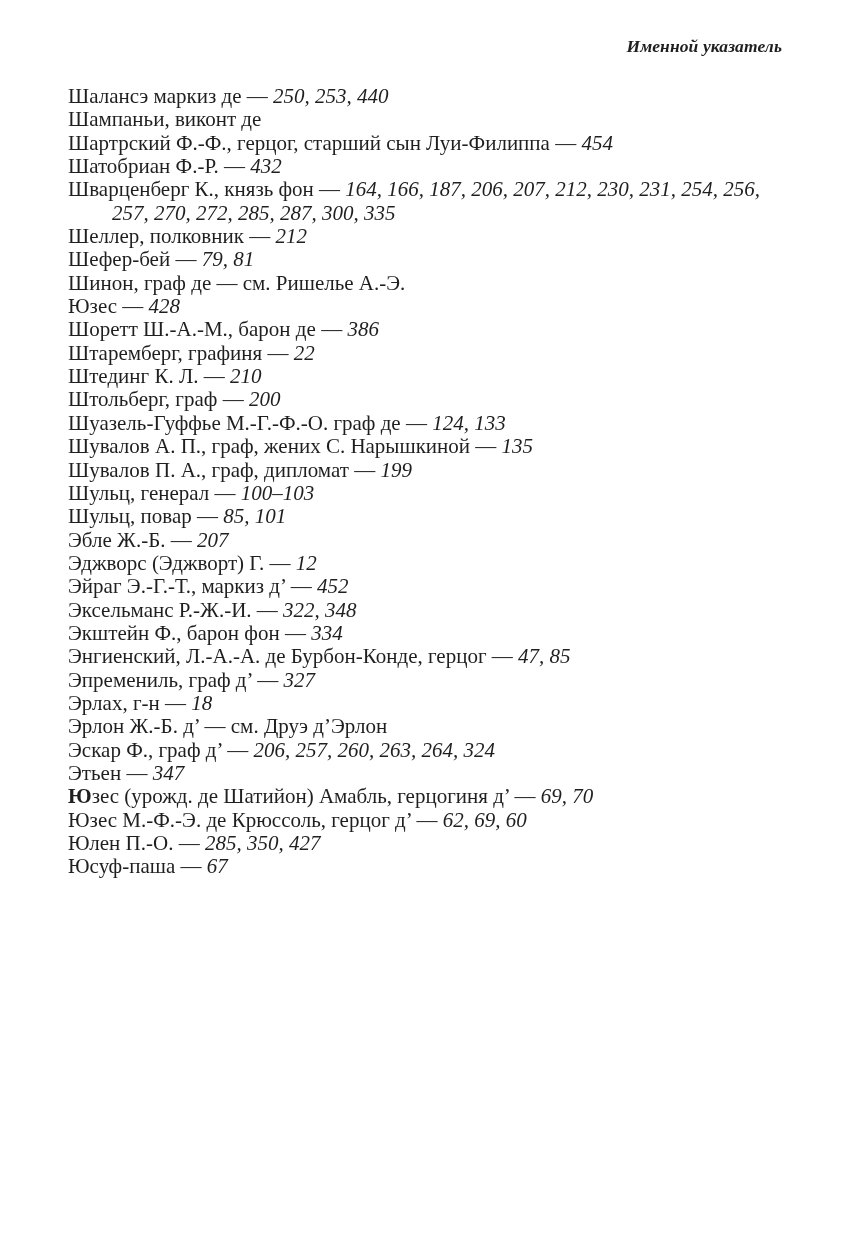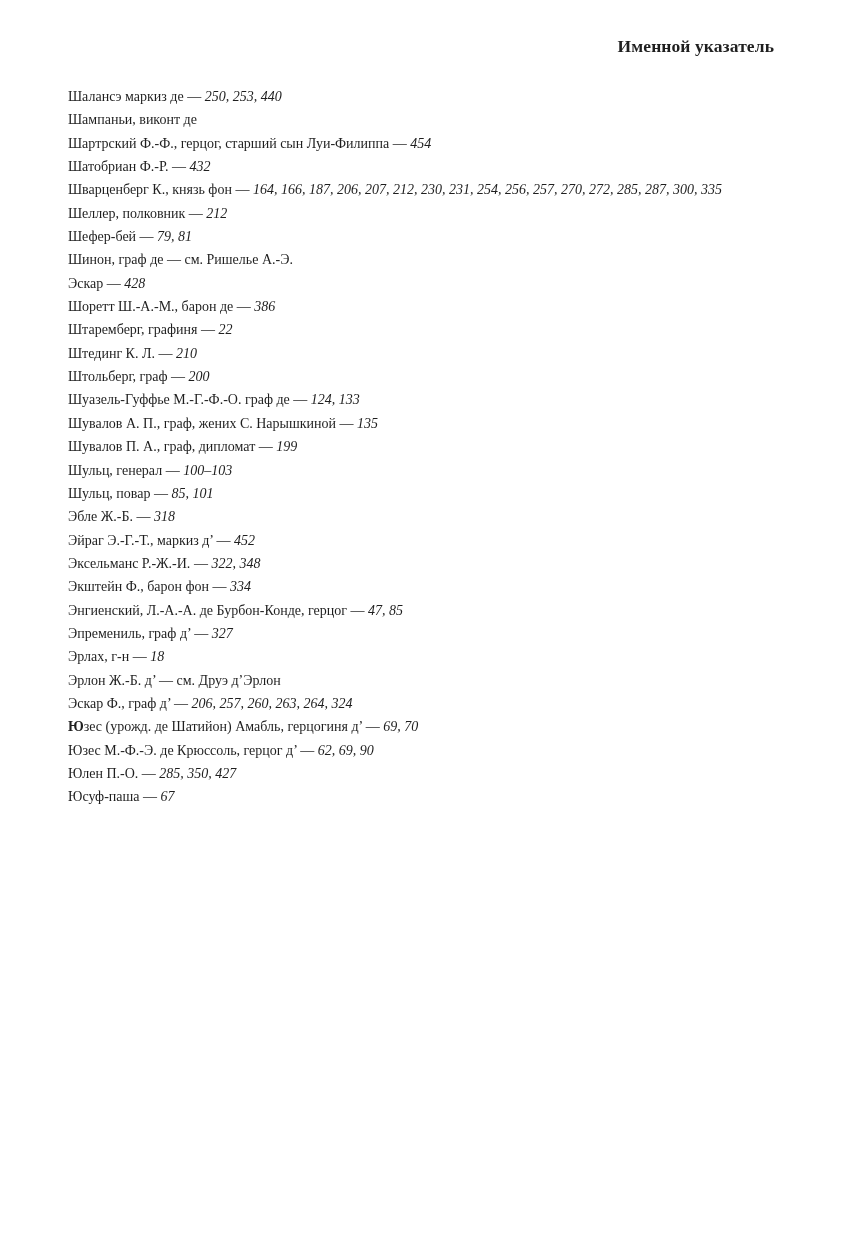--- a/index.html
+++ b/index.html
@@ -8,31 +8,32 @@
     height: 1240px;
     background: #ffffff;
     position: relative;
     font-family: "Liberation Serif", "DejaVu Serif", serif;
     color: #1f1f1f;
     overflow: hidden;
   }
   .page-header {
     position: absolute;
     top: 36px;
-    right: 82px;
+    right: 74px;
     font-weight: 700;
     font-size: 17.5px;
     letter-spacing: 0.1px;
+    font-style: italic;
   }
   .index-list {
     position: absolute;
     top: 85px;
     left: 68px;
     width: 726px;
-    font-size: 14px;
+    font-size: 21px;
     line-height: 23.35px;
   }
   .entry {
     padding-left: 44px;
     text-indent: -44px;
   }
   .pages { font-style: italic; }
   .xref  { font-style: normal; text-align: center; }
   .lead  { font-weight: 700; }
 </style>
@@ -43,36 +44,38 @@
 
 <div class="index-list">
     <div class="entry"><span>Шалансэ маркиз де</span> — <span class="pages">250, 253, 440</span></div>
     <div class="entry"><span>Шампаньи, виконт де</span></div>
     <div class="entry"><span>Шартрский Ф.-Ф., герцог, старший сын Луи-Филиппа</span> — <span class="pages">454</span></div>
     <div class="entry"><span>Шатобриан Ф.-Р.</span> — <span class="pages">432</span></div>
     <div class="entry"><span>Шварценберг К., князь фон</span> — <span class="pages">164, 166, 187, 206, 207, 212, 230, 231, 254, 256, 257, 270, 272, 285, 287, 300, 335</span></div>
     <div class="entry"><span>Шеллер, полковник</span> — <span class="pages">212</span></div>
     <div class="entry"><span>Шефер-бей</span> — <span class="pages">79, 81</span></div>
     <div class="entry"><span>Шинон, граф де</span> — <span class="xref">см. Ришелье А.-Э.</span></div>
-    <div class="entry"><span>Эскар</span> — <span class="pages">428</span></div>
+    <div class="entry"><span>Юзес</span> — <span class="pages">428</span></div>
     <div class="entry"><span>Шоретт Ш.-А.-М., барон де</span> — <span class="pages">386</span></div>
     <div class="entry"><span>Штаремберг, графиня</span> — <span class="pages">22</span></div>
     <div class="entry"><span>Штединг К. Л.</span> — <span class="pages">210</span></div>
     <div class="entry"><span>Штольберг, граф</span> — <span class="pages">200</span></div>
     <div class="entry"><span>Шуазель-Гуффье М.-Г.-Ф.-О. граф де</span> — <span class="pages">124, 133</span></div>
     <div class="entry"><span>Шувалов А. П., граф, жених С. Нарышкиной</span> — <span class="pages">135</span></div>
     <div class="entry"><span>Шувалов П. А., граф, дипломат</span> — <span class="pages">199</span></div>
     <div class="entry"><span>Шульц, генерал</span> — <span class="pages">100–103</span></div>
     <div class="entry"><span>Шульц, повар</span> — <span class="pages">85, 101</span></div>
-    <div class="entry"><span>Эбле Ж.-Б.</span> — <span class="pages">318</span></div>
+    <div class="entry"><span>Эбле Ж.-Б.</span> — <span class="pages">207</span></div>
+    <div class="entry"><span>Эджворс (Эджворт) Г.</span> — <span class="pages">12</span></div>
     <div class="entry"><span>Эйраг Э.-Г.-Т., маркиз д’</span> — <span class="pages">452</span></div>
     <div class="entry"><span>Эксельманс Р.-Ж.-И.</span> — <span class="pages">322, 348</span></div>
     <div class="entry"><span>Экштейн Ф., барон фон</span> — <span class="pages">334</span></div>
     <div class="entry"><span>Энгиенский, Л.-А.-А. де Бурбон-Конде, герцог</span> — <span class="pages">47, 85</span></div>
     <div class="entry"><span>Эпремениль, граф д’</span> — <span class="pages">327</span></div>
     <div class="entry"><span>Эрлах, г-н</span> — <span class="pages">18</span></div>
     <div class="entry"><span>Эрлон Ж.-Б. д’</span> — <span class="xref">см. Друэ д’Эрлон</span></div>
     <div class="entry"><span>Эскар Ф., граф д’</span> — <span class="pages">206, 257, 260, 263, 264, 324</span></div>
+    <div class="entry"><span>Этьен</span> — <span class="pages">347</span></div>
     <div class="entry"><span><span class="lead">Ю</span>зес (урожд. де Шатийон) Амабль, герцогиня д’</span> — <span class="pages">69, 70</span></div>
-    <div class="entry"><span>Юзес М.-Ф.-Э. де Крюссоль, герцог д’</span> — <span class="pages">62, 69, 90</span></div>
+    <div class="entry"><span>Юзес М.-Ф.-Э. де Крюссоль, герцог д’</span> — <span class="pages">62, 69, 60</span></div>
     <div class="entry"><span>Юлен П.-О.</span> — <span class="pages">285, 350, 427</span></div>
     <div class="entry"><span>Юсуф-паша</span> — <span class="pages">67</span></div>
   </div>
 
 </body></html>

